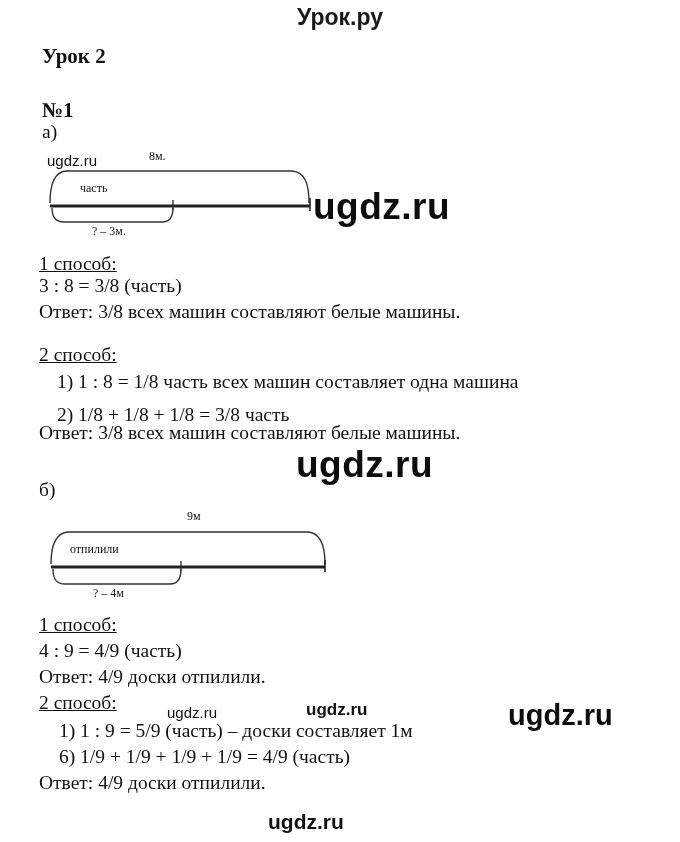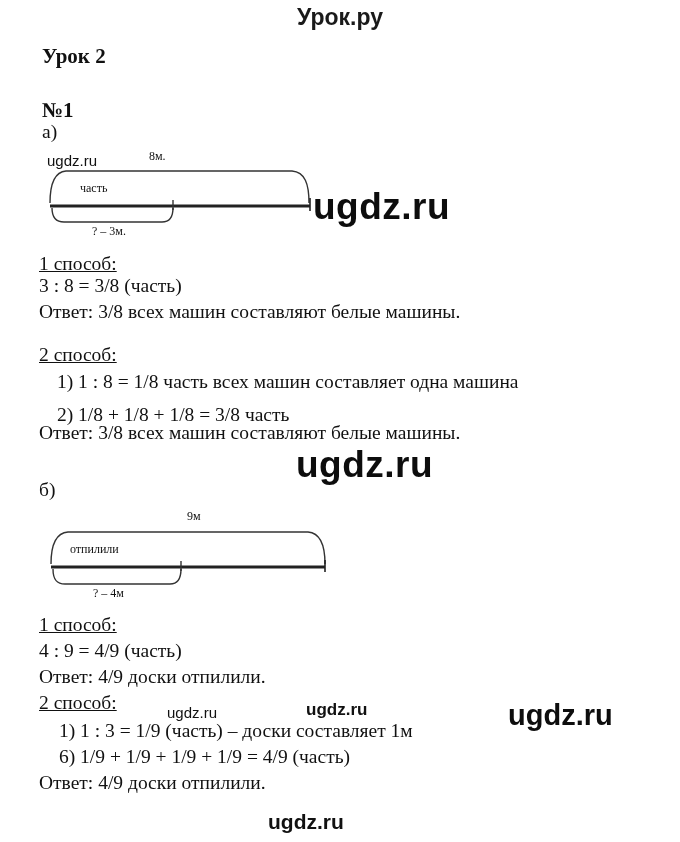--- a/index.html
+++ b/index.html
@@ -69,16 +69,16 @@
 <div class="abs serif dl" style="left:70px; top:542px;text-align:right;">отпилили</div>
 <div class="abs serif dl" style="left:93px; top:586px;">? – 4м</div>
 
 <div class="abs serif t u" style="left:39px; top:614px;">1 способ:</div>
 <div class="abs serif t" style="left:39px; top:640px;">4 : 9 = 4/9 (часть)</div>
 <div class="abs serif t" style="left:39px; top:666px;">Ответ: 4/9 доски отпилили.</div>
 <div class="abs serif t u" style="left:39px; top:692px;">2 способ:</div>
 <div class="abs sans wm-tiny" style="left:167px; top:704px;">ugdz.ru</div>
 <div class="abs sans wm-small" style="left:306px; top:700px;">ugdz.ru</div>
 <div class="abs sans wm-med" style="left:508px; top:699px;">ugdz.ru</div>
-<div class="abs serif t" style="left:59px; top:720px;">1) 1 : 3 = 1/9 (часть) – доски составляет 1м</div>
+<div class="abs serif t" style="left:59px; top:720px;">1) 1 : 9 = 5/9 (часть) – доски составляет 1м</div>
 <div class="abs serif t" style="left:59px; top:746px;">6) 1/9 + 1/9 + 1/9 + 1/9 = 4/9 (часть)</div>
 <div class="abs serif t" style="left:39px; top:772px;">Ответ: 4/9 доски отпилили.</div>
 <div class="abs sans wm-small" style="left:268px; top:810px; font-size:21px;">ugdz.ru</div>
 
 </body></html>

